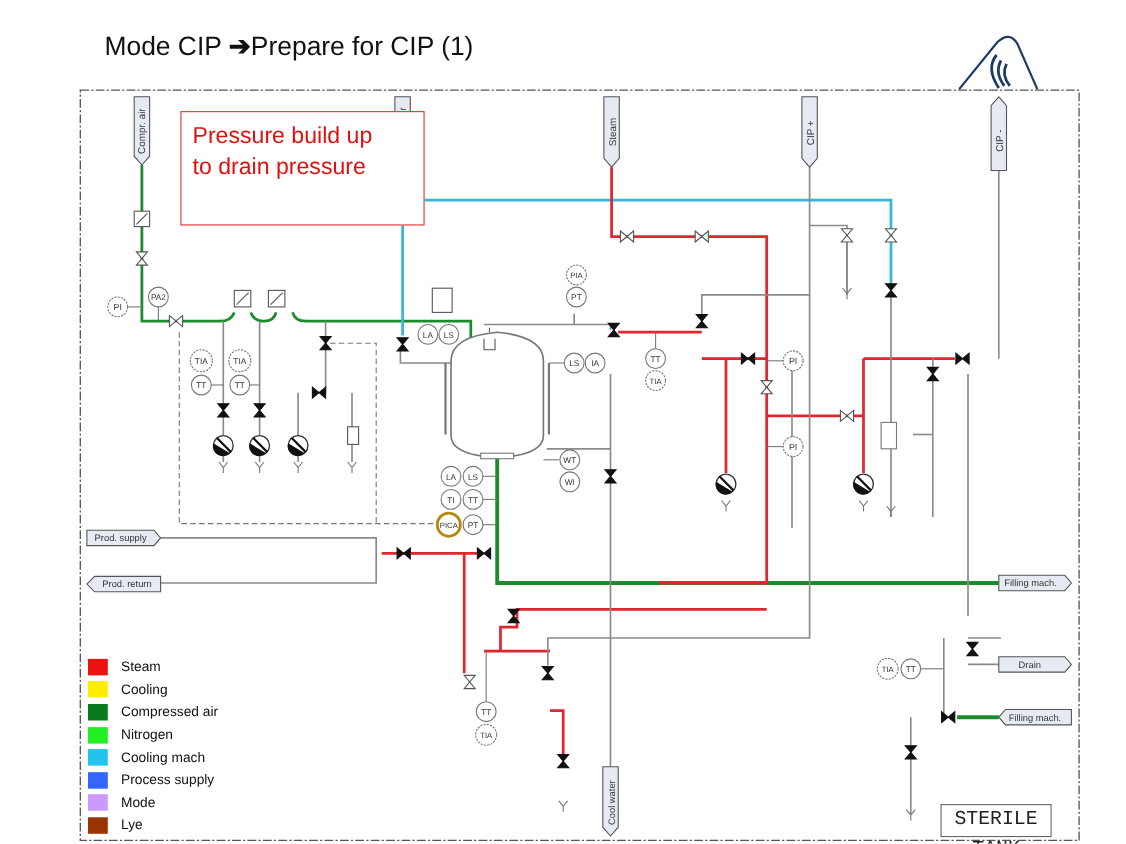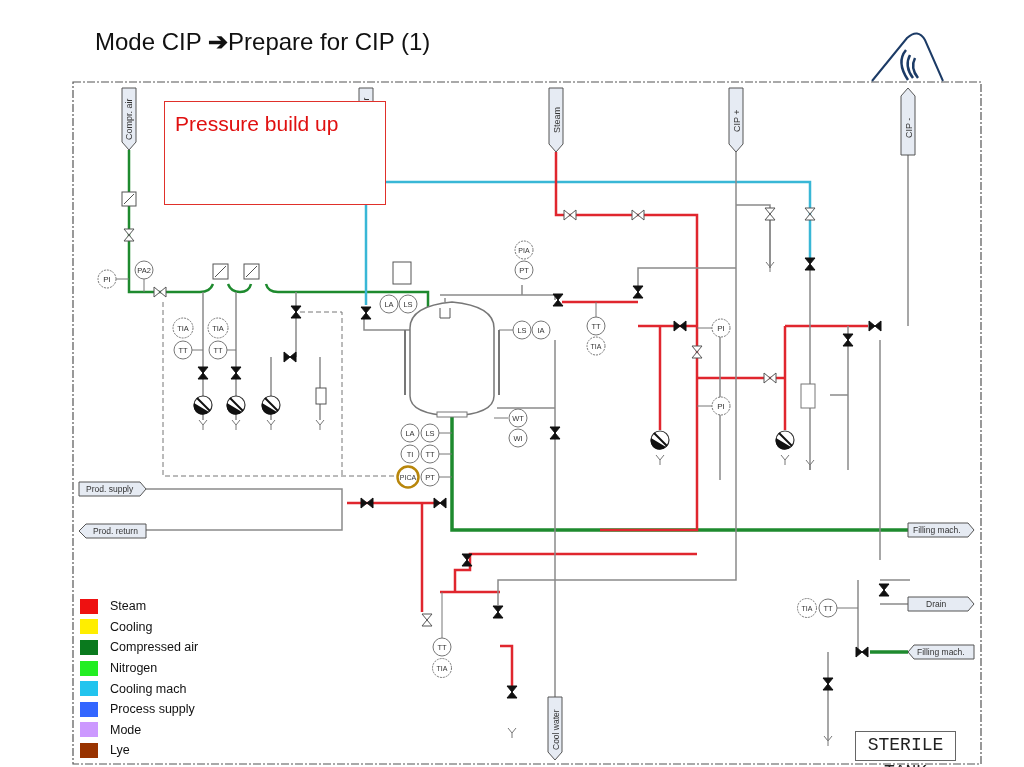--- a/index.html
+++ b/index.html
@@ -355,20 +355,21 @@
   <g>
       <line x1="837" y1="608" x2="858" y2="608" stroke="#777"></line>
       <circle cx="828" cy="608" r="9" fill="#fff" stroke="#777"></circle>
       <text x="828" y="611" font-size="7.5" text-anchor="middle" fill="#333">TT</text>
     </g>
 </svg>
 
 <div class="note-box">
   <div class="txt">
     <div>Pressure build up</div>
+    <div>to drain pressure</div>
   </div>
 </div>
 
 <div class="legend" id="legend">
     <div class="row">
       <span class="sw" style="background: rgb(238, 17, 17);"></span>
       <span>Steam</span>
     </div>
     <div class="row">
       <span class="sw" style="background: rgb(255, 238, 0);"></span>

